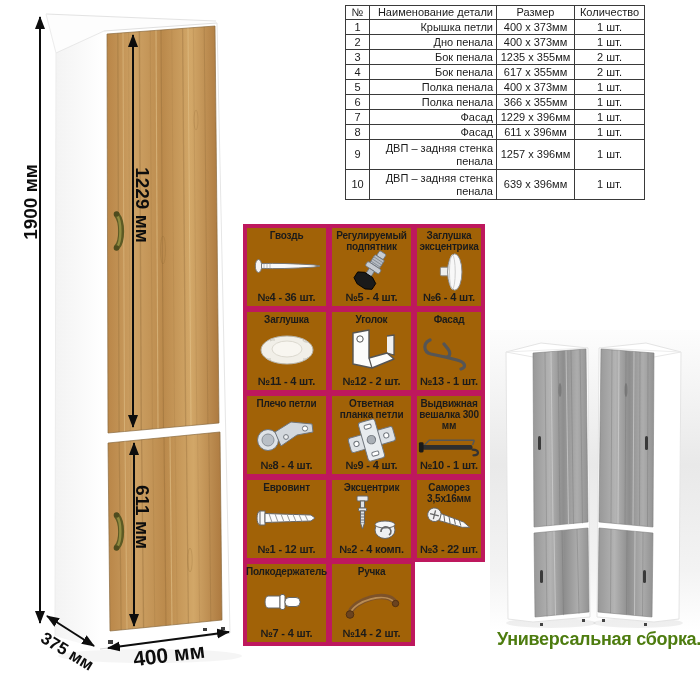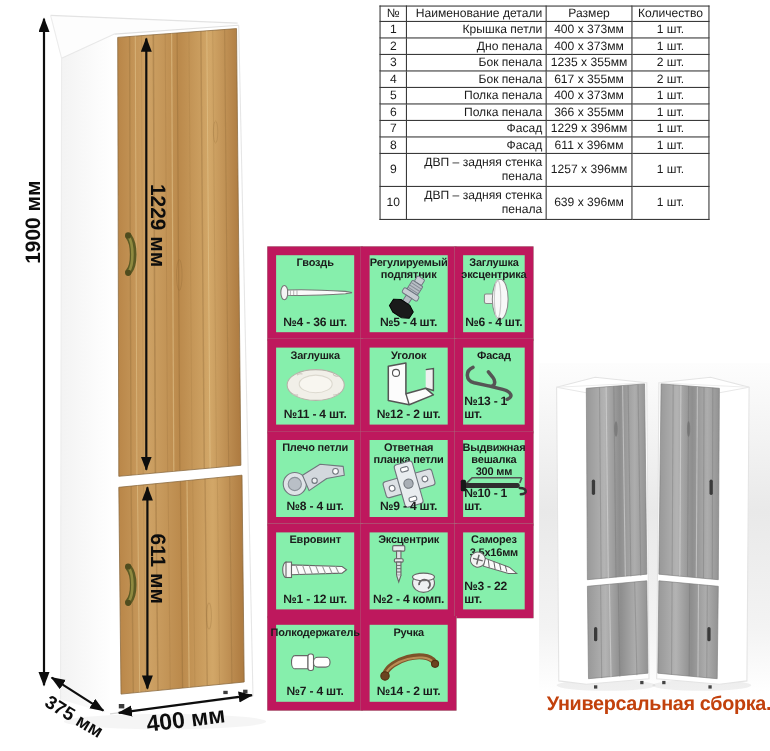--- a/index.html
+++ b/index.html
@@ -21,36 +21,36 @@
   #parts th{height:13px;text-align:center;}
   #parts td{height:14px;}
   #parts .c-num{width:17px;text-align:center;}
   #parts .c-name{width:120px;text-align:right;}
   #parts .c-size{width:71px;text-align:center;}
   #parts .c-qty{width:63px;text-align:center;}
   
   #hw{position:absolute;left:243px;top:224px;}
   .hw-row{display:flex;}
   .hw-row + .hw-row{margin-top:-2px;}
-  .hw-cell{box-sizing:border-box;border:8px solid #be185d;margin-right:-2px;height:86px;
-           background:#86efac;display:flex;flex-direction:column;align-items:center;
+  .hw-cell{box-sizing:border-box;border:4px solid #be185d;margin-right:-2px;height:86px;
+           background:#a16207;display:flex;flex-direction:column;align-items:center;
            padding:2px 1px 2px 1px;}
   .hw-cell.w1{width:87px;}
   .hw-cell.w2{width:87px;}
   .hw-cell.w3{width:72px;}
   .hw-cell.ghost{border:none;background:transparent;}
   .hw-title{font-weight:bold;font-size:10px;line-height:1.12;text-align:center;
             letter-spacing:-0.2px;}
   .hw-ico{flex:1;display:flex;align-items:center;justify-content:center;min-height:0;}
   .hw-qty{font-weight:bold;font-size:11px;padding-bottom:1px;letter-spacing:-0.2px;}
   
   #variants{position:absolute;left:490px;top:330px;width:210px;height:353px;}
   #variants-caption{position:absolute;left:497px;top:629px;width:203px;text-align:center;
             font-weight:bold;font-size:18px;letter-spacing:-0.3px;white-space:nowrap;
-            color:#c2410c;}
+            color:#4d7c0f;}
   .abs{position:absolute;}
 </style>
 </head>
 <body>
 
 <div id="stage">
 
   <svg class="abs" style="left:0;top:0" width="246" height="683" viewBox="0 0 246 683">
     <defs>
       <linearGradient id="wood" x1="0" y1="0" x2="1" y2="0">

